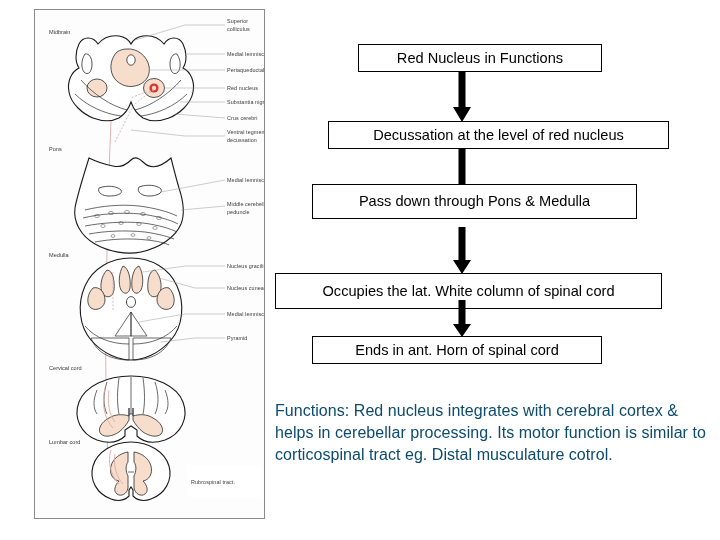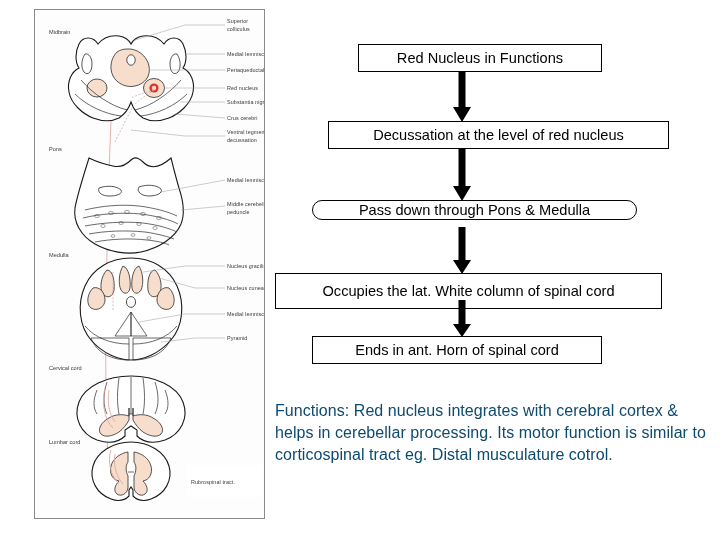--- a/index.html
+++ b/index.html
@@ -91,21 +91,21 @@
     display: flex;
     align-items: center;
     justify-content: center;
     font-size: 14.6px;
     line-height: 1;
     white-space: nowrap;
     color: #000000;
   }
   #box-1 { left: 358px; top: 44px;  width: 244px; height: 28px; }
   #box-2 { left: 308px; top: 121px; width: 341px; height: 28px; margin-left: 20px; }
-  #box-3 { left: 312px; top: 200px; width: 325px; height: 20px; border-radius: 10px; }
+  #box-3 { left: 312px; top: 184px; width: 325px; height: 35px; }
   #box-4 { left: 275px; top: 273px; width: 387px; height: 36px; }
   #box-5 { left: 312px; top: 336px; width: 290px; height: 28px; }
 
   .flow-arrow {
     position: absolute;
     display: block;
   }
   #arrow-1 { left: 447px; top: 71px;  width: 30px; height: 51px; }
   #arrow-2 { left: 447px; top: 148px; width: 30px; height: 53px; }
   #arrow-3 { left: 447px; top: 227px; width: 30px; height: 47px; }

